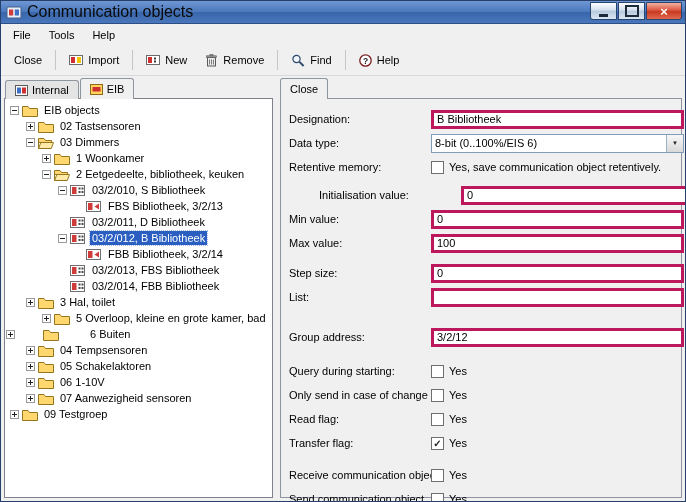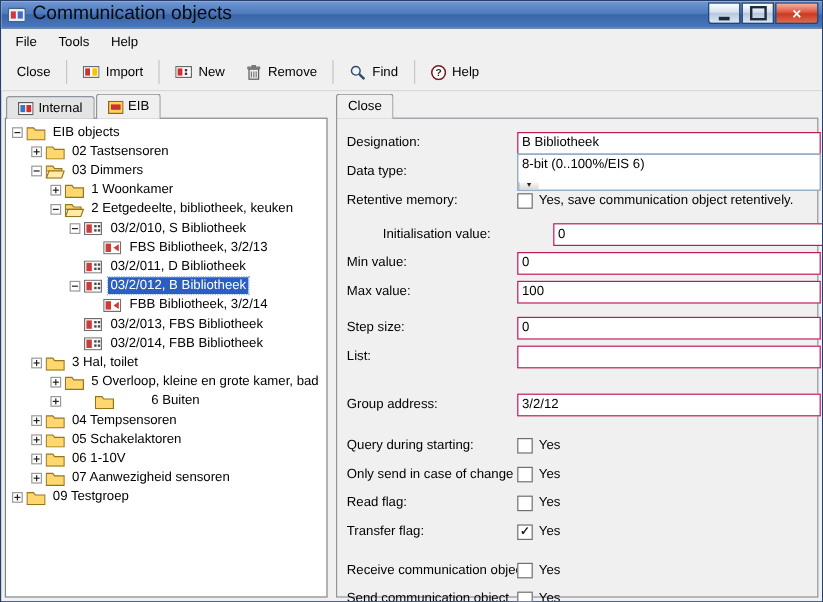--- a/index.html
+++ b/index.html
@@ -75,24 +75,24 @@
   }
   .frow { display:flex; align-items:center; height:24px; }
   .frow:nth-child(4)  { margin-top:4px;margin-left:30px; }
   .frow:nth-child(7)  { margin-top:6px; }
   .frow:nth-child(9)  { margin-top:16px; }
   .frow:nth-child(10) { margin-top:10px; }
   .frow:nth-child(14) { margin-top:8px; }
   .flabel { flex:none; width:142px; white-space:nowrap; overflow:hidden; }
   .fctrl { flex:none; width:253px; display:flex; align-items:center; }
   .txt {
-    width:100%; height:19px; border:1px solid #be185d; background:#fff;
+    width:100%; height:19px; border:3px solid #be185d; background:#fff;
     padding:1px 3px; font-family:inherit; font-size:11px; color:#000;
   }
-  .select { width:100%; height:31px; border:1px solid #7f9db9; background:#fff; display:flex; align-items:stretch;flex-direction:column; }
+  .select { width:100%; height:19px; border:1px solid #7f9db9; background:#fff; display:flex; align-items:stretch; }
   .selval { flex:1; padding:2px 0 0 3px; white-space:nowrap; overflow:hidden; }
   .selbtn {
     flex:none; width:17px; background:linear-gradient(#f7f7f7,#d9d9d9);
     border-left:1px solid #9db2c7; display:flex; align-items:center; justify-content:center;
     font-size:6px; color:#222;
   }
   .cb {
     flex:none; width:13px; height:13px; border:1px solid #6e6e6e; background:#fff;
     font-size:10px; line-height:11px; text-align:center; color:#1a1a1a; font-weight:bold;
   }
@@ -358,21 +358,21 @@
       </div>
       <div class="trow" style="padding-left: 36px;">
         <span class="exp plus"></span>
         <span class="ticon">
           <svg width="16" height="13" viewBox="0 0 16 13">
             <path d="M0.5 12.5V2.5H6l1.5 2h8v8z" fill="#ffd76e" stroke="#95761f"></path>
           </svg>
         </span>
         <span class="tlabel">5 Overloop, kleine en grote kamer, bad</span>
       </div>
-      <div class="trow" style="padding-left: 36px; gap: 25px;">
+      <div class="trow" style=" gap: 25px;">
         <span class="exp plus"></span>
         <span class="ticon">
           <svg width="16" height="13" viewBox="0 0 16 13">
             <path d="M0.5 12.5V2.5H6l1.5 2h8v8z" fill="#ffd76e" stroke="#95761f"></path>
           </svg>
         </span>
         <span class="tlabel">6 Buiten</span>
       </div>
       <div class="trow" style="padding-left: 20px;">
         <span class="exp plus"></span>

